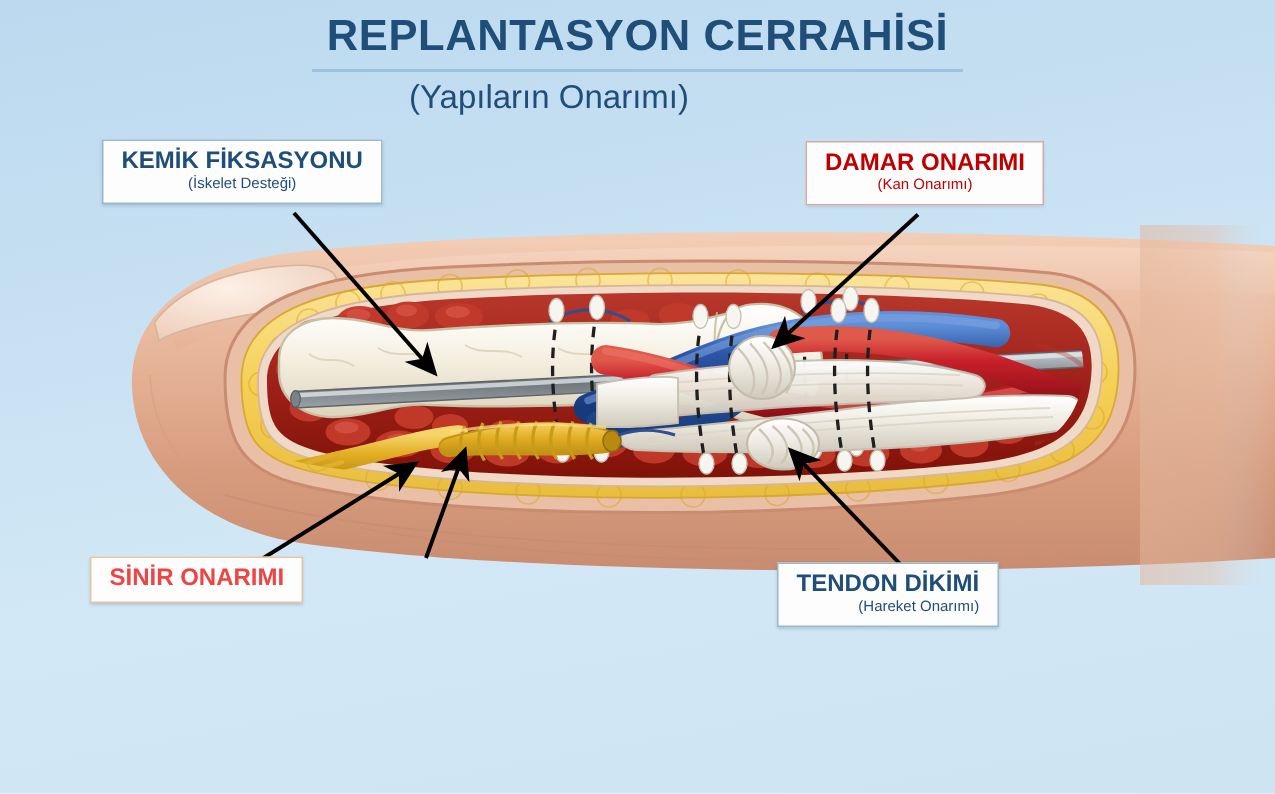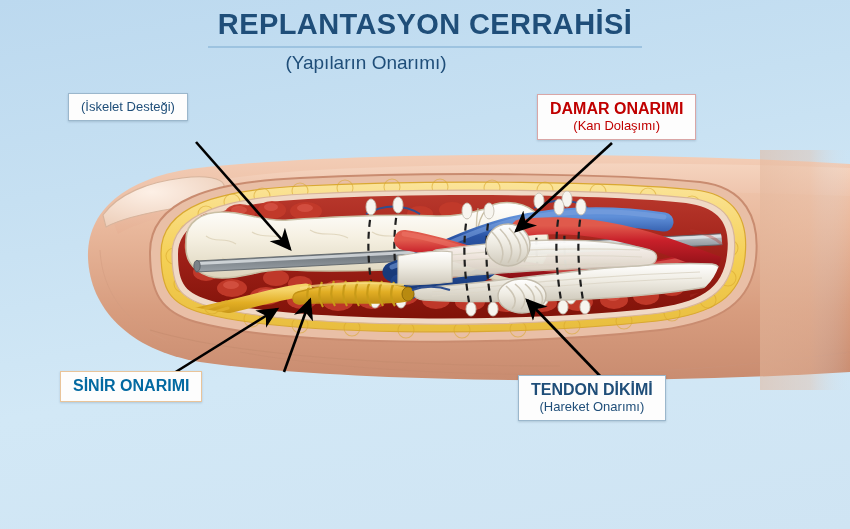--- a/index.html
+++ b/index.html
@@ -13,41 +13,41 @@
 
   
   .title-wrap { position:absolute; left:0; top:8px; width:850px; text-align:center; }
   .title {
     font-size:29px; font-weight:bold; color:#1f4e79; letter-spacing:0.4px;
     display:inline-block; padding:0 10px 5px 10px;
     border-bottom:2px solid #9dc3e0;
   }
   .subtitle {
     position:absolute; left:0; top:52px; width:732px; text-align:center;
-    font-size:19px; color:#1f4e79;
+    font-size:22px; color:#1f4e79;
   }
 
   
   .callout {
     position:absolute; background:#fdfdfd; border:1px solid #9bb7cc;
     text-align:center; padding:5px 12px 6px 12px;
     box-shadow:0 1px 2px rgba(20,50,80,0.18);
   }
   .callout .ttl { font-size:16px; font-weight:bold; line-height:1.12; white-space:nowrap; }
-  .callout .sub { font-size:13px; line-height:1.18; white-space:nowrap; }
+  .callout .sub { font-size:10px; line-height:1.18; white-space:nowrap; }
   .c-blue .ttl, .c-blue .sub { color:#1f4e79; }
   .c-red  { border-color:#d9a6a6; }
   .c-red .ttl, .c-red .sub { color:#c00000; }
   .c-orange { border-color:#e9c49a; }
-  .c-orange .ttl, .c-orange .sub { color:#0369a1;text-align:center; }
+  .c-orange .ttl, .c-orange .sub { color:#ef4444;text-align:center; }
 
   #cal-bone   { left:68px;  top:93px;  }
   #cal-vessel { left:537px; top:94px;  }
   #cal-nerve  { left:60px;  top:371px; }
-  #cal-tendon { left:518px; top:375px; }
+  #cal-tendon { left:518px; top:375px;text-align:right; }
 
   svg { position:absolute; left:0; top:0; }
   #art { width:850px; height:529px; }
   #leaders { width:850px; height:529px; pointer-events:none; }
 </style>
 </head>
 <body>
 
 <div id="stage">
 
@@ -435,26 +435,27 @@
 
     <path d="M612,143 L516,231" fill="none" stroke="#000" stroke-width="2.6" marker-end="url(#arw)"></path>
 
     <path d="M166,378 L277,309" fill="none" stroke="#000" stroke-width="2.6" marker-end="url(#arw)"></path>
     <path name="b" d="M284,372 L310,300" fill="none" stroke="#000" stroke-width="2.6" marker-end="url(#arw)"></path>
 
     <path d="M602,378 L527,300" fill="none" stroke="#000" stroke-width="2.6" marker-end="url(#arw)"></path>
   </svg>
 
   <div class="callout c-blue" id="cal-bone">
+    <div class="ttl">KEMİK FİKSASYONU</div>
     <div class="sub">(İskelet Desteği)</div>
   </div>
 
   <div class="callout c-red" id="cal-vessel">
     <div class="ttl">DAMAR ONARIMI</div>
-    <div class="sub">(Kan Dolaşımı)</div>
+    <div class="sub">(Kan Onarımı)</div>
   </div>
 
   <div class="callout c-orange" id="cal-nerve">
     <div class="ttl">SİNİR ONARIMI</div>
   </div>
 
   <div class="callout c-blue" id="cal-tendon">
     <div class="ttl">TENDON DİKİMİ</div>
     <div class="sub">(Hareket Onarımı)</div>
   </div>

